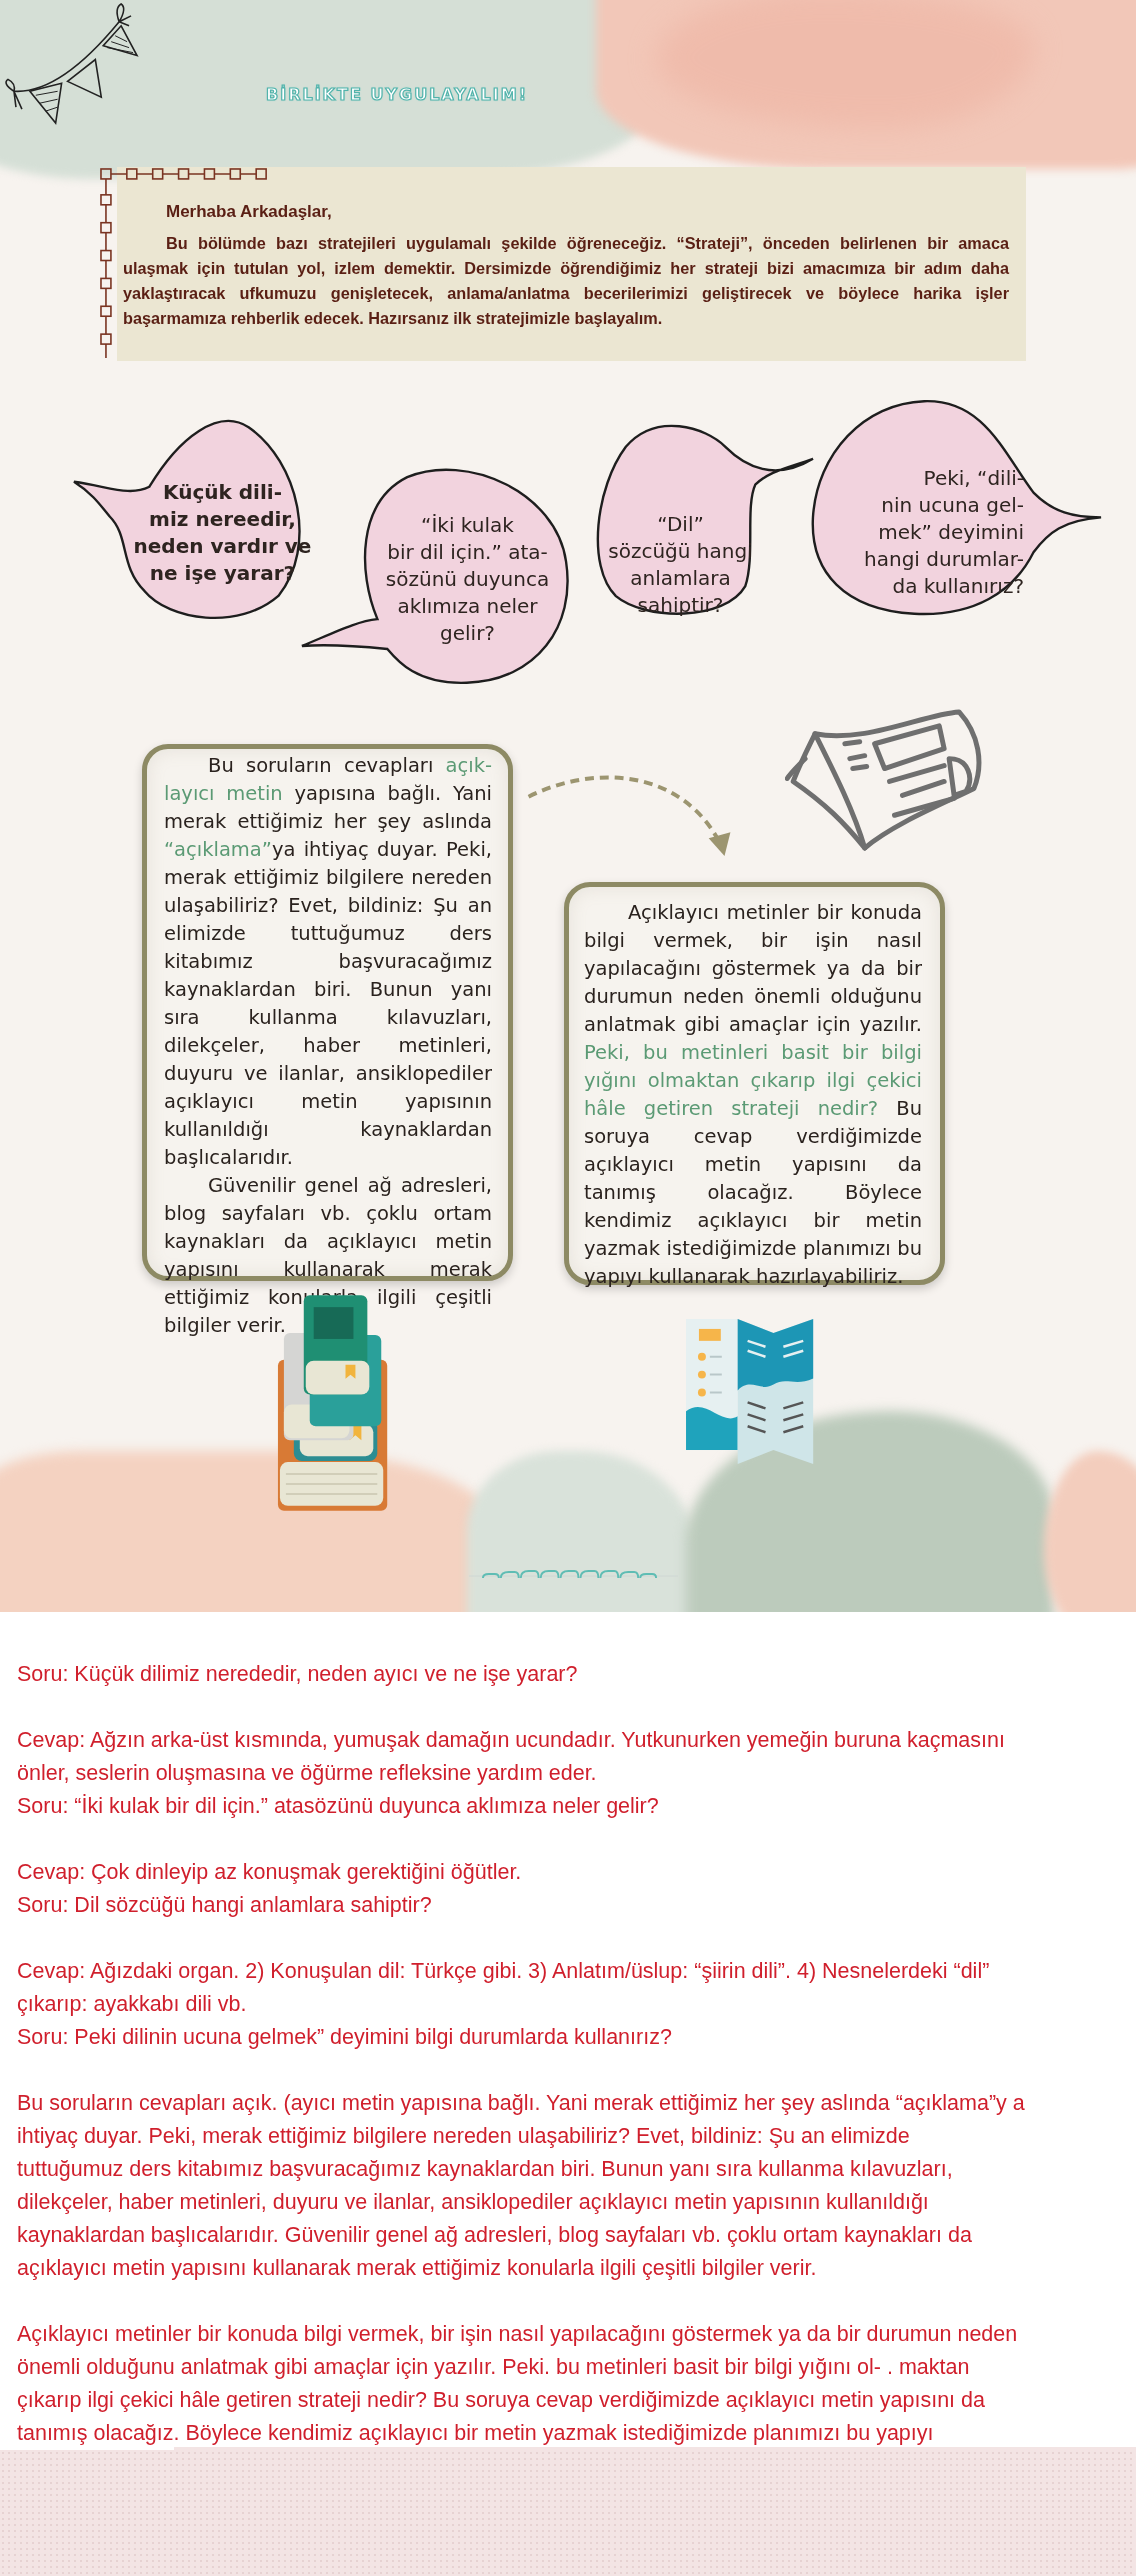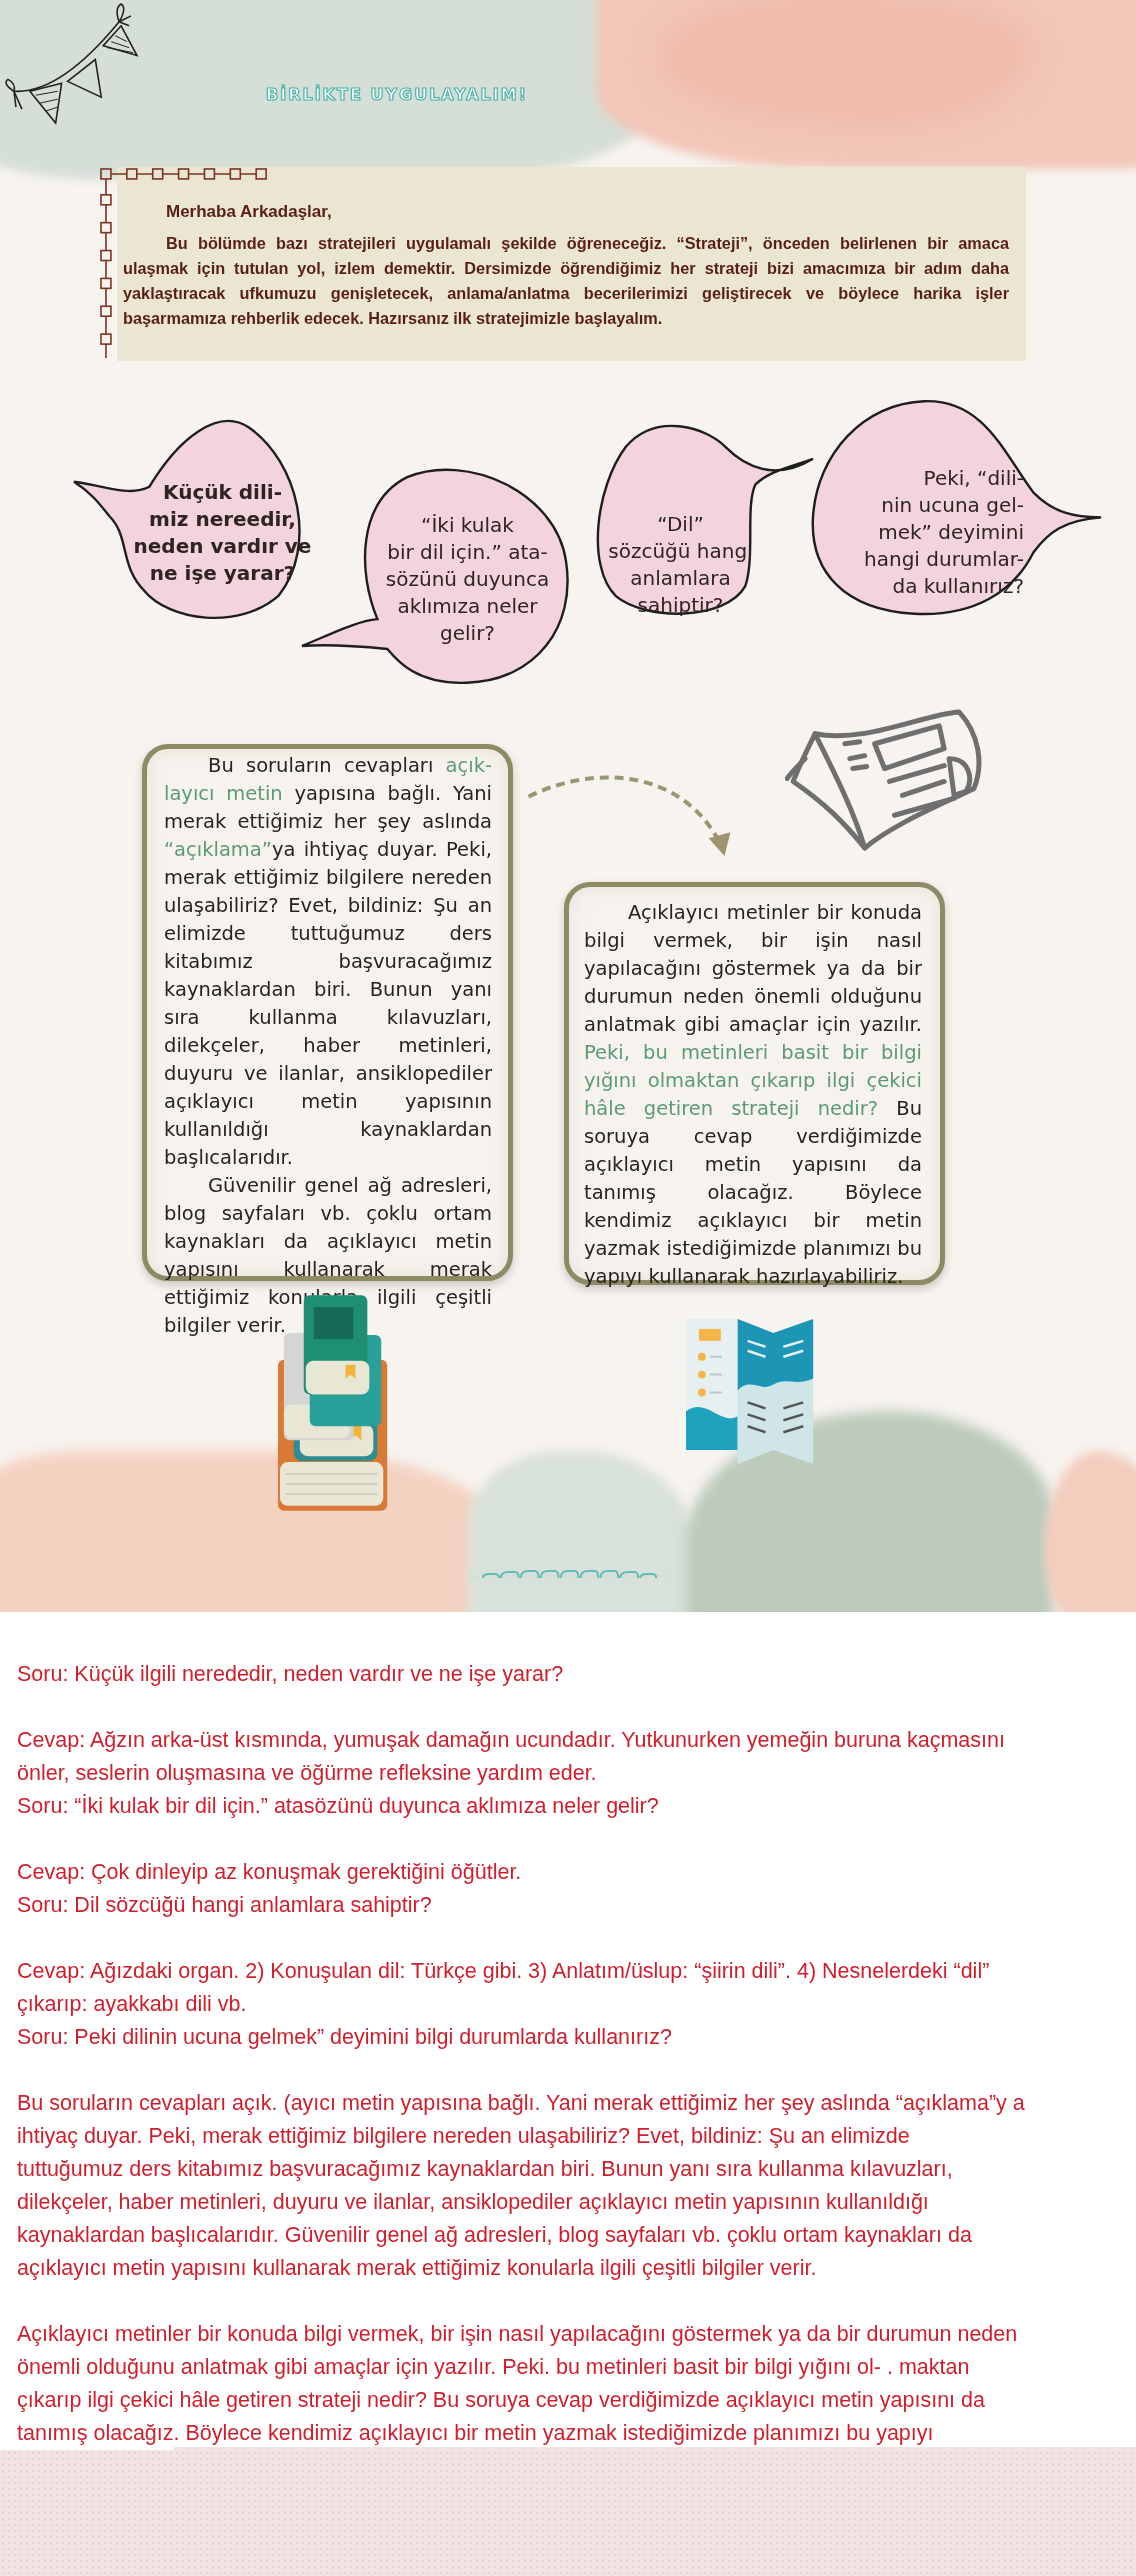--- a/index.html
+++ b/index.html
@@ -249,21 +249,21 @@
       <path d="M92 8 Q92 1 100 1 H106 Q110 1 110 8"></path>
         <path d="M112 8 Q112 1 120 1 H126 Q130 1 130 8"></path>
       <path d="M132 8 Q132 1 140 1 H146 Q150 1 150 8"></path>
         <path d="M152 8 Q152 2 160 2 H166 Q170 2 170 8"></path>
       <path d="M172 8 Q172 4 178 4 H184 Q188 4 188 8"></path>
     </g>
   </svg>
 </div>
 
 <div class="answers">
-  <span class="line">Soru: Küçük ilgili nerededir, neden vardır ve ne işe yarar?</span>
+  <span class="line">Soru: Küçük dilimiz nerededir, neden ayıcı ve ne işe yarar?</span>
   <span class="line"></span>
   <span class="line">Cevap: Ağzın arka-üst kısmında, yumuşak damağın ucundadır. Yutkunurken yemeğin buruna kaçmasını</span>
   <span class="line">önler, seslerin oluşmasına ve öğürme refleksine yardım eder.</span>
   <span class="line">Soru: “İki kulak bir dil için.” atasözünü duyunca aklımıza neler gelir?</span>
   <span class="line"></span>
   <span class="line">Cevap: Çok dinleyip az konuşmak gerektiğini öğütler.</span>
   <span class="line">Soru: Dil sözcüğü hangi anlamlara sahiptir?</span>
   <span class="line"></span>
   <span class="line">Cevap: Ağızdaki organ. 2) Konuşulan dil: Türkçe gibi. 3) Anlatım/üslup: “şiirin dili”. 4) Nesnelerdeki “dil”</span>
   <span class="line">çıkarıp: ayakkabı dili vb.</span>

